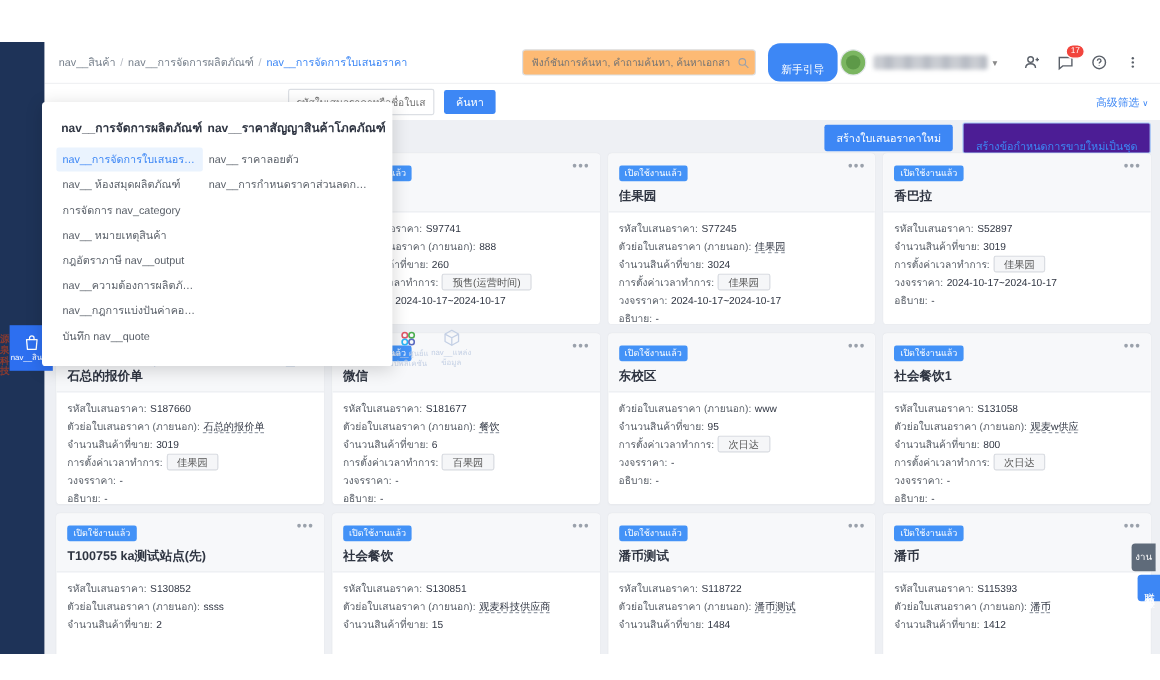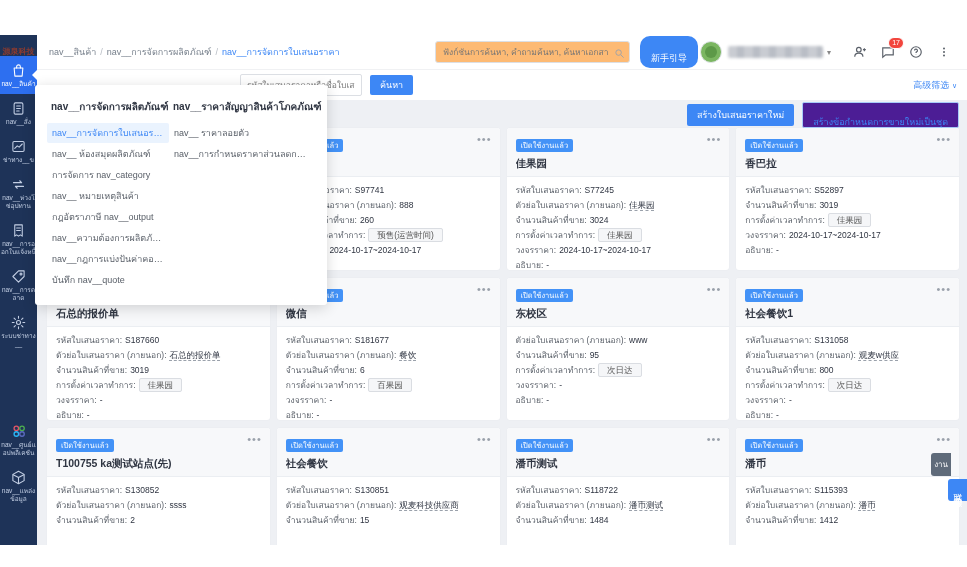--- a/index.html
+++ b/index.html
@@ -2,21 +2,21 @@
 <html><head>
 <meta charset="utf-8">
 <style>
   html,body{margin:0;padding:0;background:#fff;}
   body{width:967px;height:567px;position:relative;overflow:hidden;
        font-family:"Liberation Sans","DejaVu Sans",sans-serif;color:#333;}
   .app{position:absolute;top:35px;left:0;width:967px;height:510px;background:#eef0f4;overflow:hidden;}
 
   
   .sidebar{position:absolute;left:0;top:0;width:37px;height:100%;background:#1e3358;z-index:20;
-           display:flex;flex-direction:column;align-items:center;}
+           display:flex;align-items:center;}
   .logo{margin-top:12px;font-size:8px;font-weight:bold;color:#8a3b30;line-height:9px;text-align:center;width:34px;}
   .side-item{width:37px;padding:7px 0 6px;display:flex;flex-direction:column;align-items:center;cursor:pointer;position:relative;}
   .side-item .lbl{font-size:6.5px;color:#c3cfe4;text-align:center;line-height:8px;margin-top:2px;width:36px;word-break:break-all;}
   .side-item svg{display:block;}
   .side-item.active{background:#2d6ff0;}
   .side-item.active .lbl{color:#fff;}
   .side-item.active::after{content:"";position:absolute;right:0;top:50%;margin-top:-5px;
     border-top:5px solid transparent;border-bottom:5px solid transparent;border-right:5px solid #fff;}
   .side-gap{flex:0 0 62px;}
 
@@ -78,21 +78,21 @@
   .dropdown{position:absolute;left:35px;top:50px;width:268px;background:#fff;z-index:40;
     border-radius:3px;box-shadow:0 3px 14px rgba(0,0,0,.16);padding:12px 12px 14px;display:flex;}
   .dd-col1{width:122px;flex:0 0 auto;}
   .dd-col2{flex:1;min-width:0;}
   .dd-title{font-size:10px;font-weight:bold;color:#2f3542;margin:2px 4px 9px;white-space:nowrap;}
   .dd-item{font-size:9px;color:#5a6069;padding:3px 5px;margin:1px 0;border-radius:2px;cursor:pointer;
     white-space:nowrap;overflow:hidden;text-overflow:ellipsis;}
   .dd-item.active{color:#3d87f5;background:#eaf3fe;}
 
   
-  .task-tab{position:absolute;right:16px;top:418px;background:#5f6b7a;color:#fff;font-size:8px;
+  .task-tab{position:absolute;right:4px;top:418px;background:#5f6b7a;color:#fff;font-size:8px;
     padding:5px 3px;border-radius:3px 0 0 3px;cursor:pointer;z-index:30;}
   .service-ribbon{position:absolute;right:0;top:444px;background:#3d87f5;color:#fff;font-size:9px;
     padding:7px 3px;border-radius:3px 0 0 3px;cursor:pointer;z-index:30;
     writing-mode:vertical-rl;text-orientation:upright;letter-spacing:2px;}
 </style>
 </head>
 <body>
 
 <div class="app">
 

